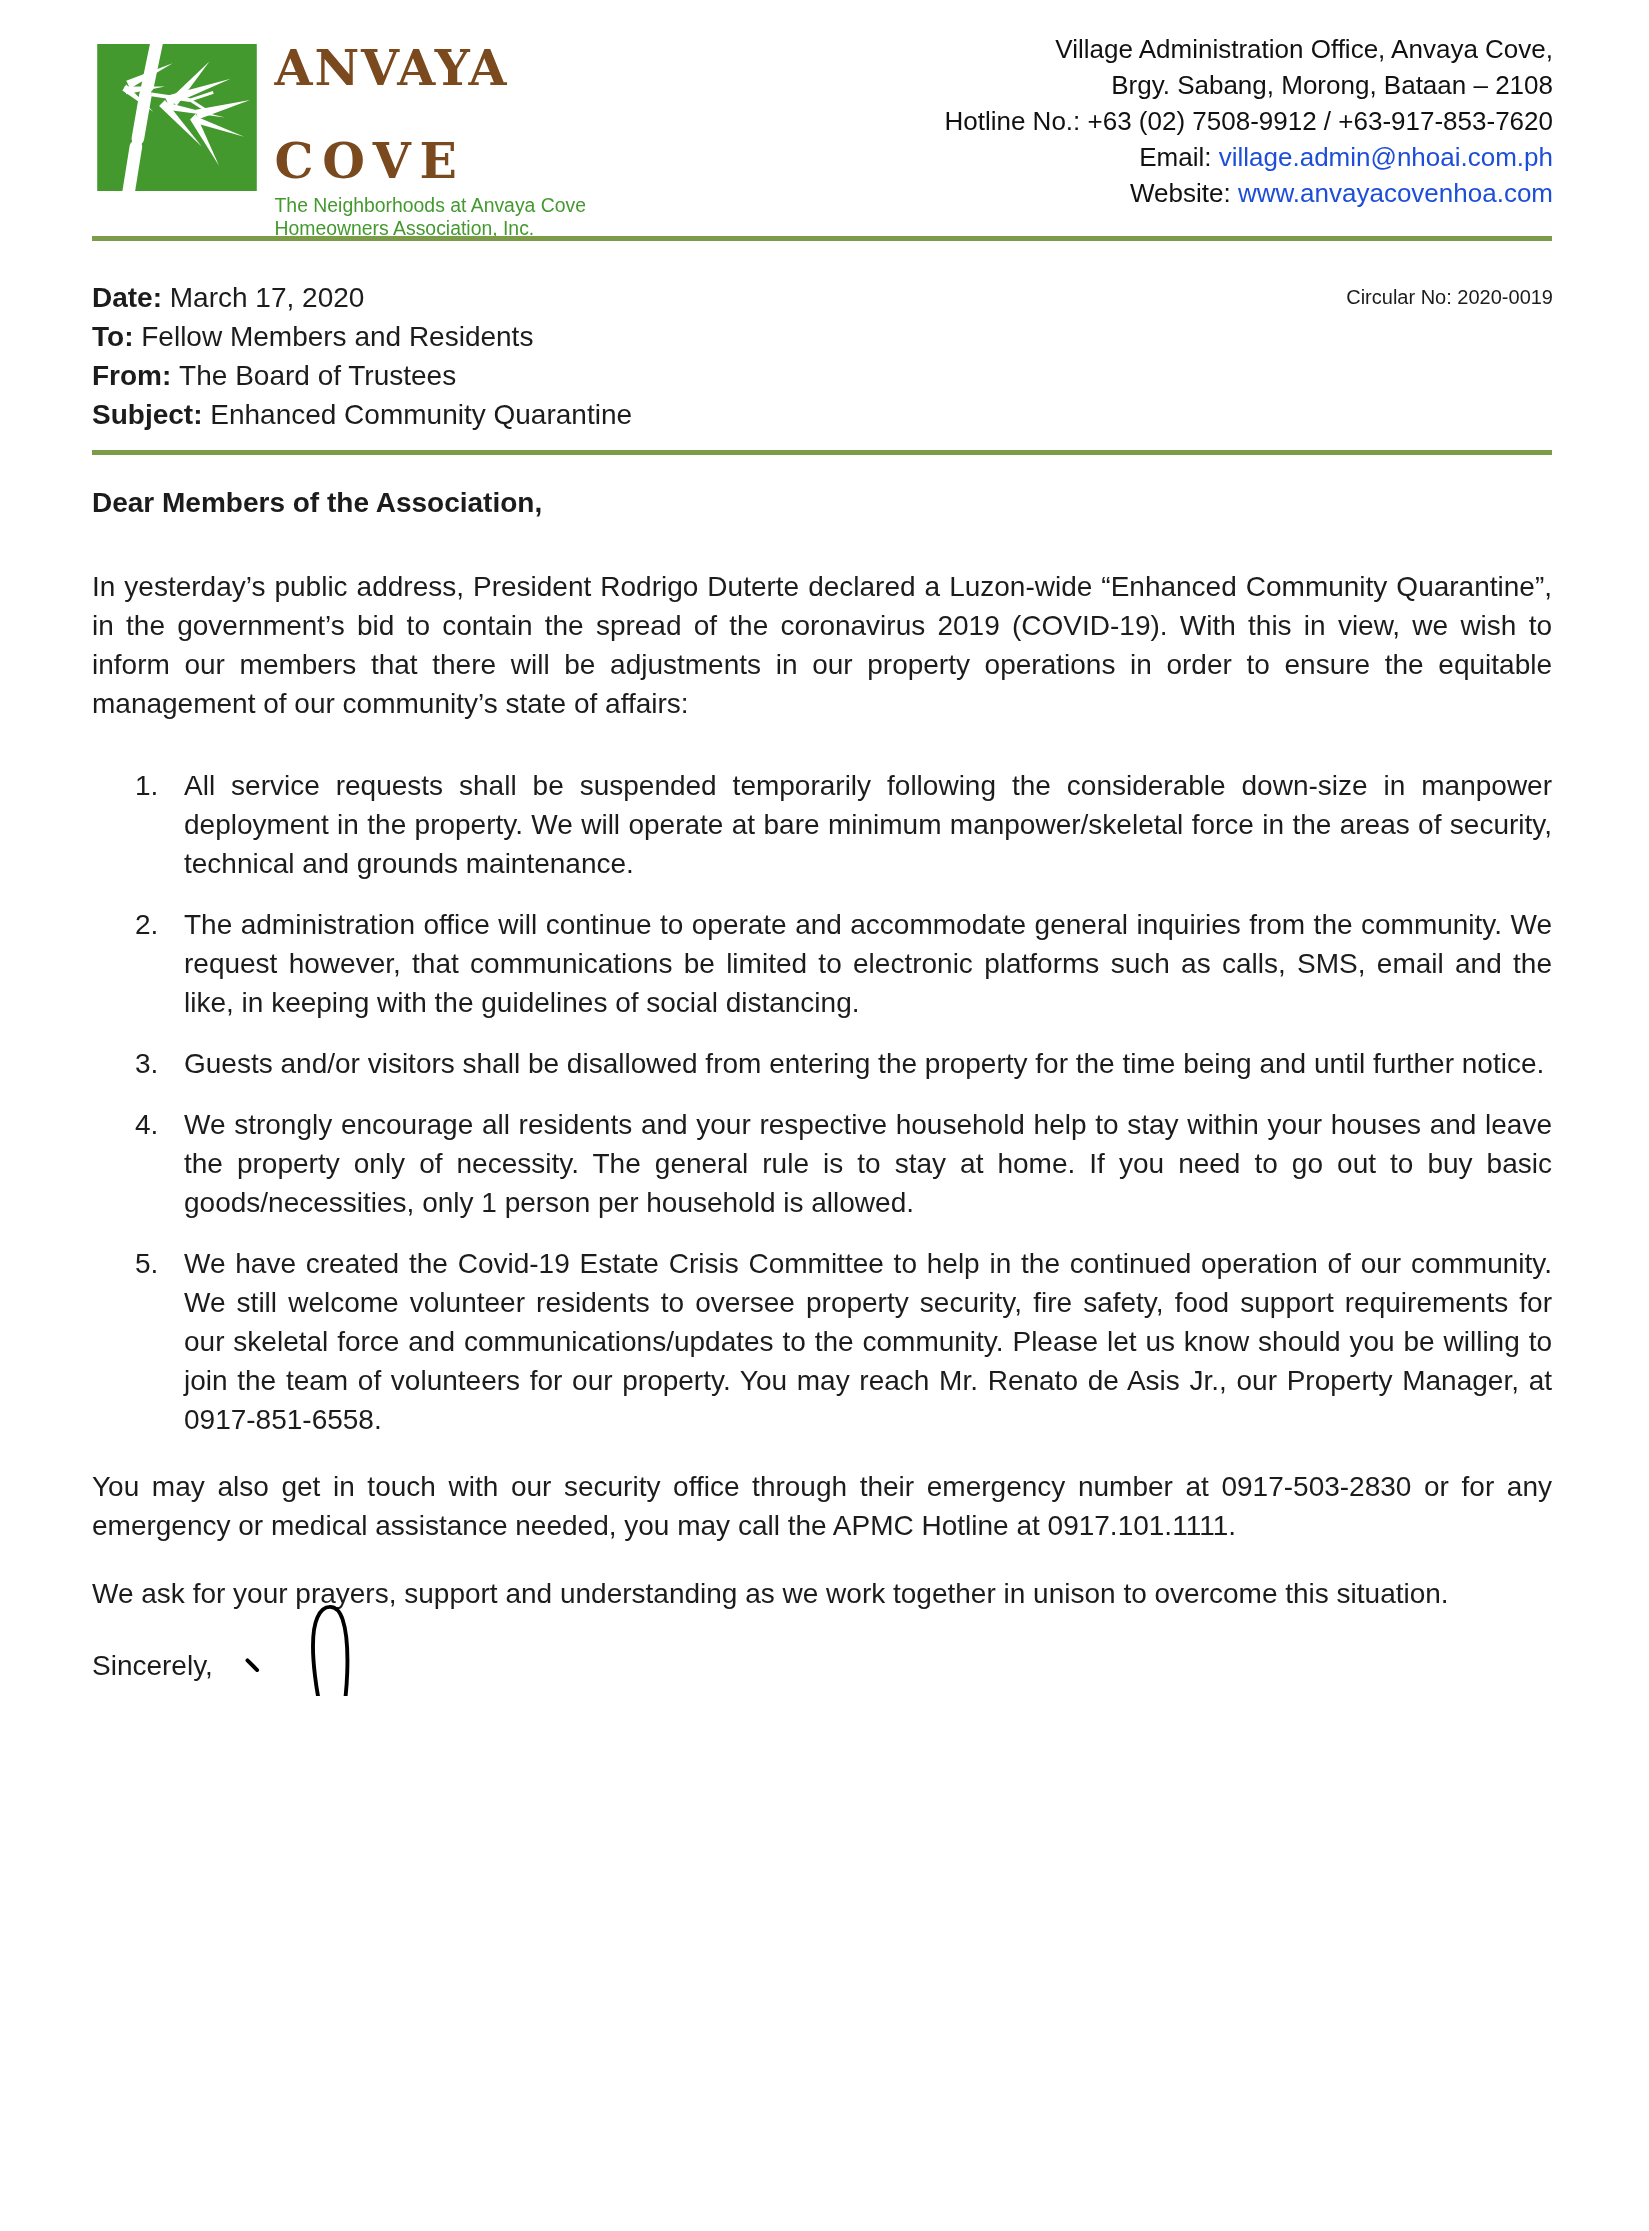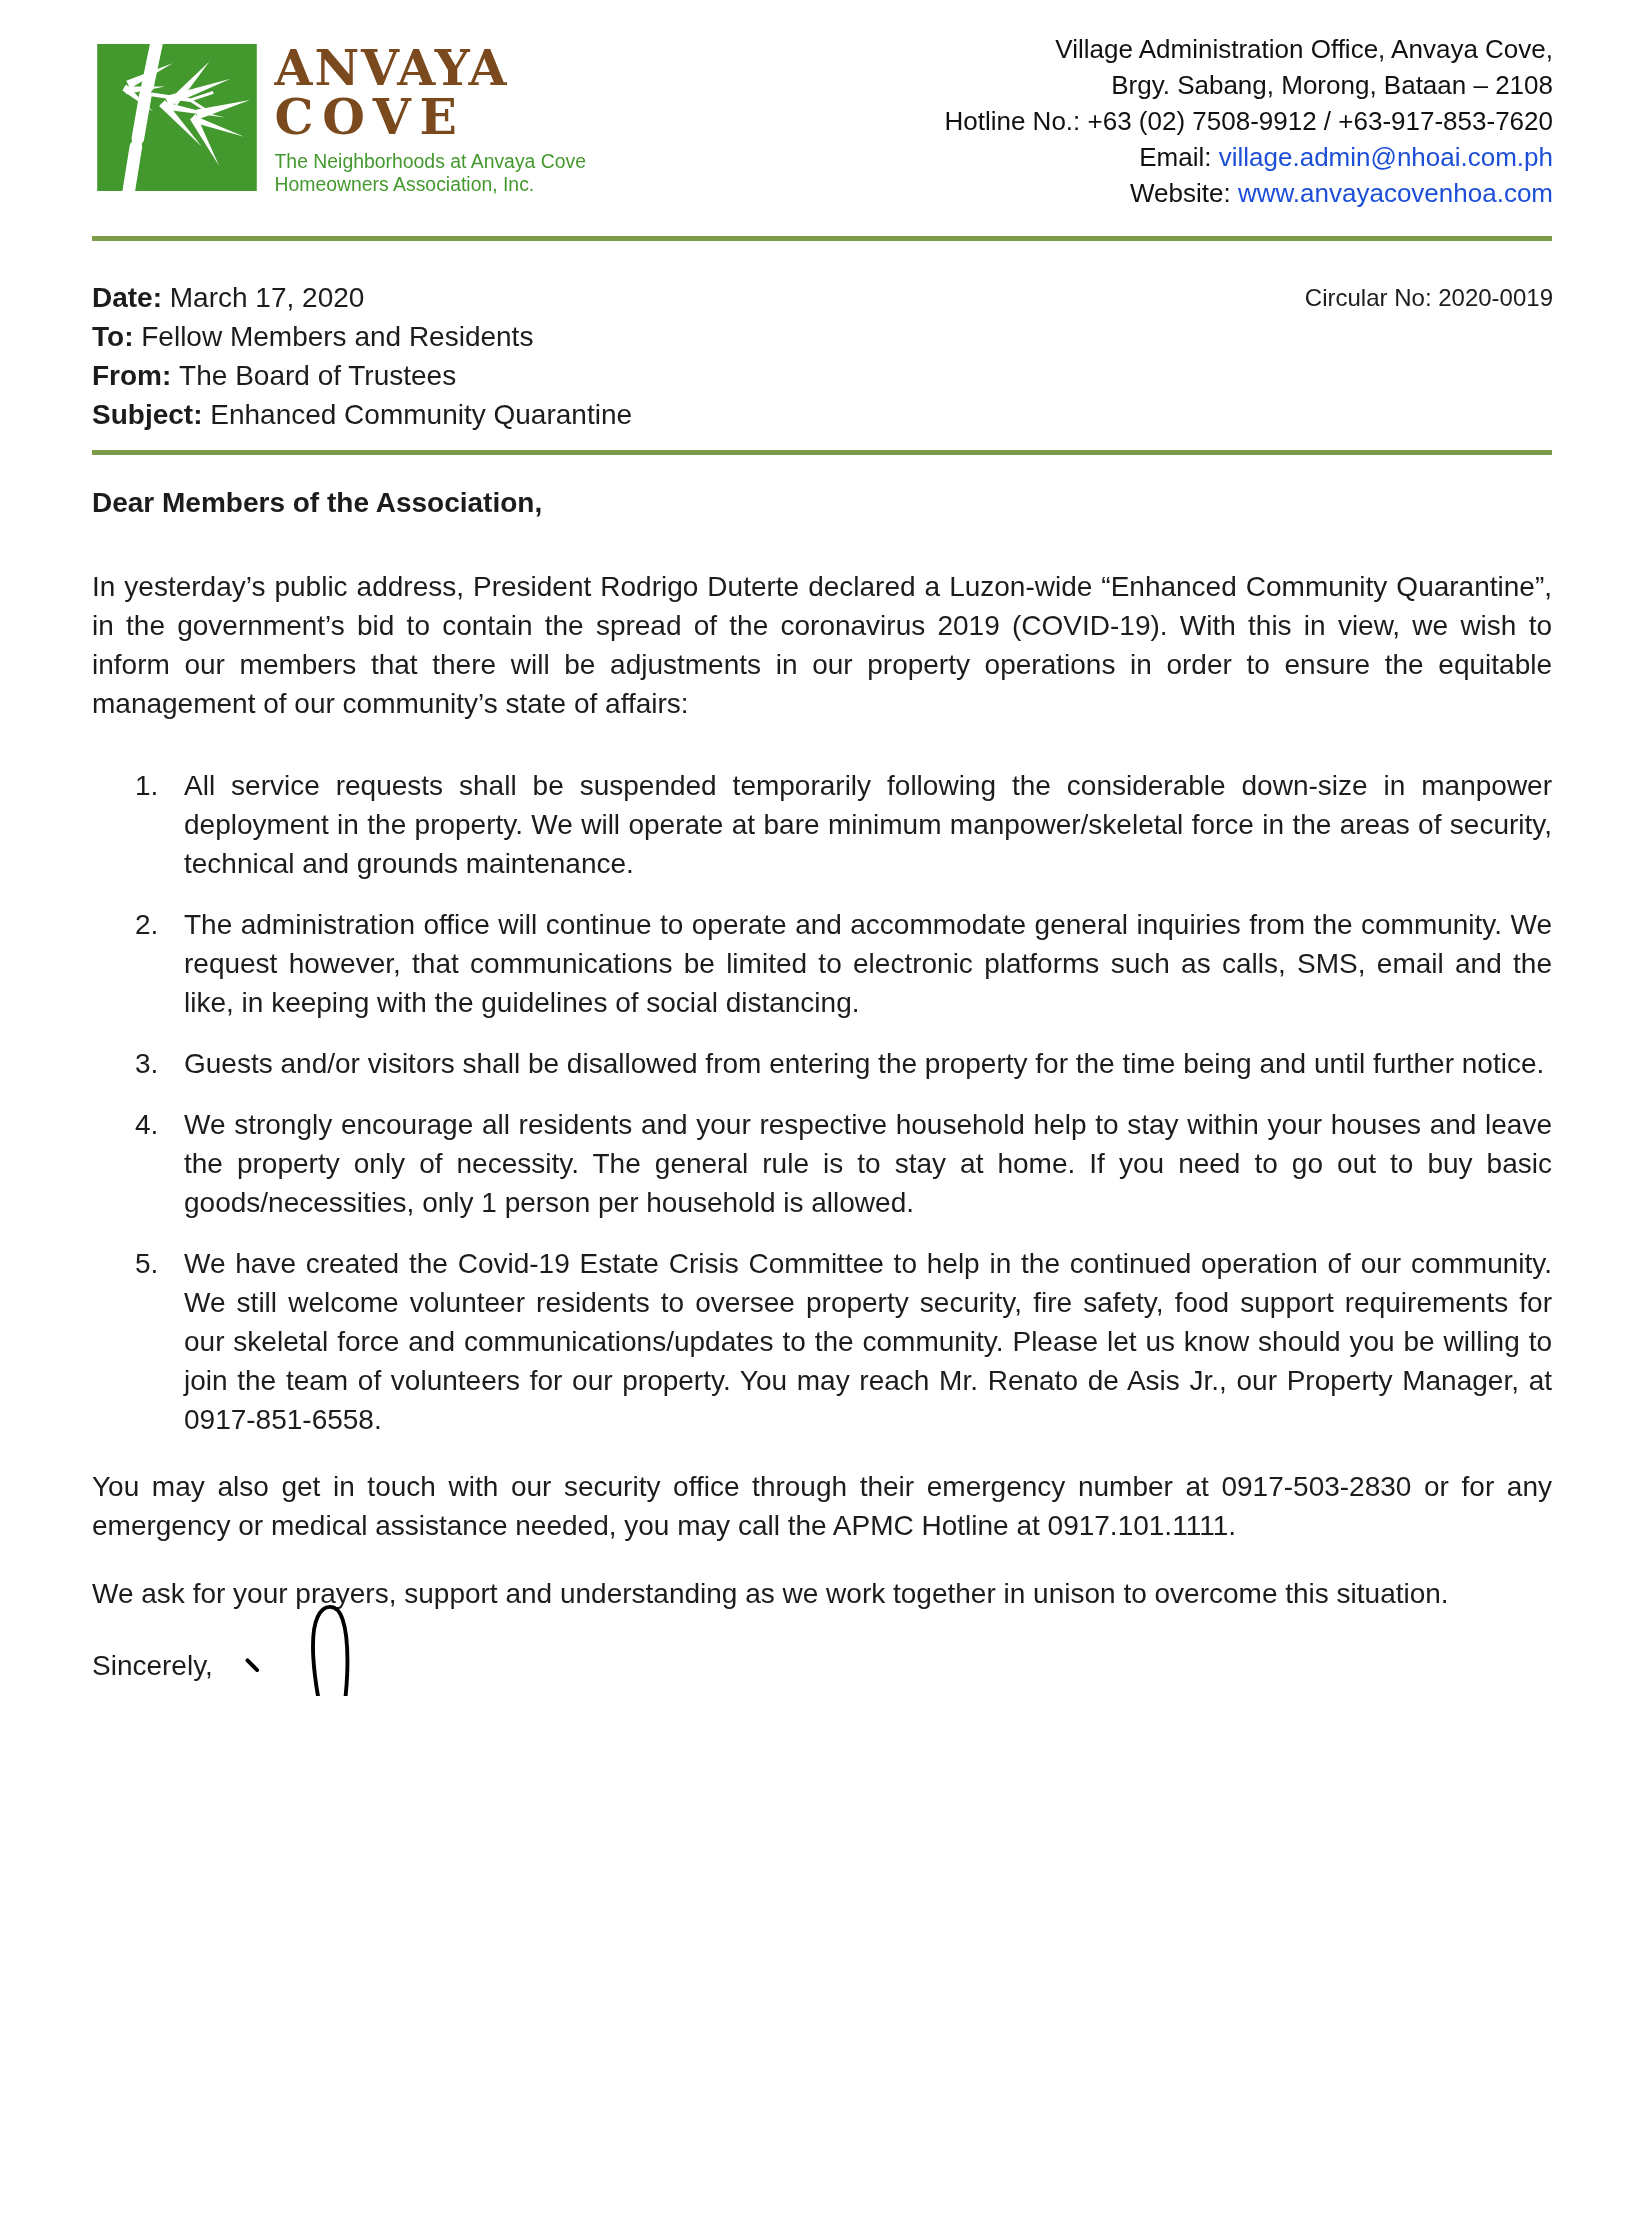--- a/index.html
+++ b/index.html
@@ -5,31 +5,31 @@
   html,body{margin:0;padding:0;background:#ffffff;}
   .page{
     position:relative;width:1650px;height:1696px;background:#fff;overflow:hidden;
     font-family:"Liberation Sans",sans-serif;color:#1c1c1c;
   }
   
   .logo-row{position:absolute;top:44px;left:97px;display:flex;}
   .logo-square{width:160px;height:147px;flex:0 0 auto;}
   .logo-text{margin-left:17.5px;padding-top:0;}
   .logo-title{font-family:"DejaVu Serif",serif;color:#7a4a1e;font-size:49px;line-height:49px;font-weight:600;letter-spacing:1.9px;}
-  .logo-title.cove{letter-spacing:8.7px;}
+  .logo-title.cove{letter-spacing:8.7px;margin-top:44px;}
   .logo-tagline{font-size:19.4px;line-height:23px;color:#43992e;margin-top:7.8px;}
   .addr{position:absolute;top:31px;right:97px;text-align:right;font-size:26px;line-height:36px;color:#111;}
   .addr .green{color:#1d4ed8;}
   .rule{position:absolute;left:92px;width:1460px;height:4.9px;background:#7d9c49;}
   .rule-1{top:236px;}
   .rule-2{top:450px;}
   
   .meta{position:absolute;top:278px;left:92px;font-size:28px;line-height:39px;}
   .meta b{font-weight:bold;}
-  .circular{position:absolute;top:278px;right:97px;font-size:24px;line-height:39px;}
+  .circular{position:absolute;top:278px;right:97px;font-size:20px;line-height:39px;}
   
   .content{position:absolute;top:483px;left:92px;width:1460px;font-size:28px;line-height:39px;}
   .salutation{font-weight:bold;}
   p{margin:0;}
   .intro{margin-top:45px;text-align:justify;}
   .list{margin-top:43px;}
   .li{position:relative;padding-left:92px;margin-bottom:22px;text-align:justify;}
   .li .num{position:absolute;left:43px;top:0;}
   .closing1{margin-top:28px;text-align:justify;}
   .closing2{margin-top:29px;text-align:justify;}

